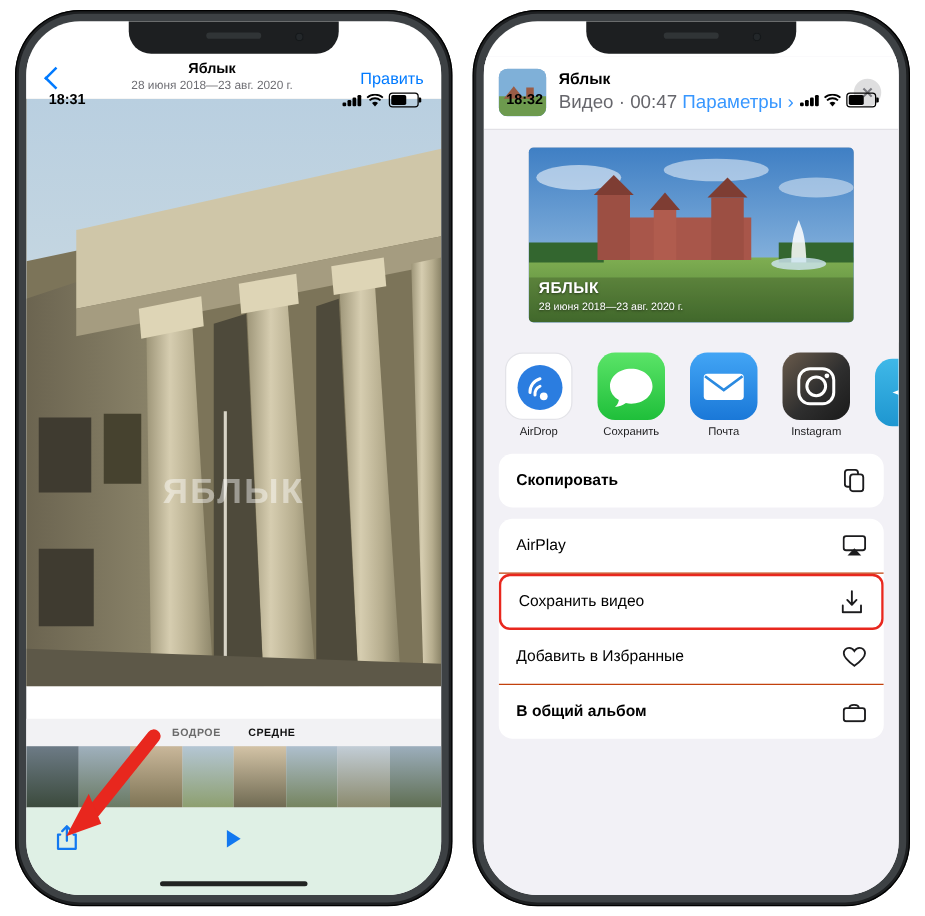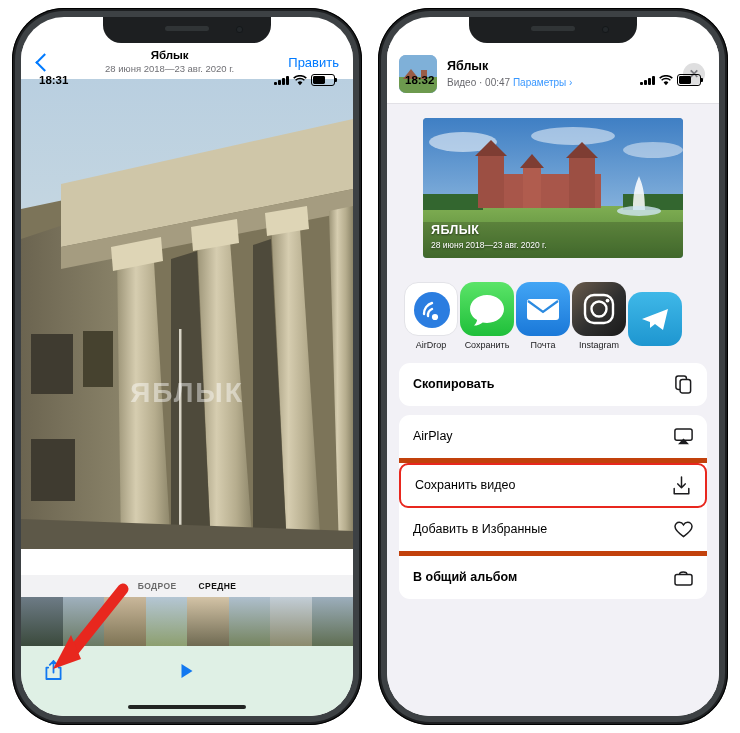--- a/index.html
+++ b/index.html
@@ -132,21 +132,21 @@
   .sheet-head{
     display:flex;align-items:center;padding:10px 14px 10px 12px;background:#fff;
     border-bottom:1px solid #e2e1e6;
   }
   .sheet-thumb{
     width:38px;height:38px;border-radius:7px;overflow:hidden;flex:0 0 auto;
     background:#7fa8cf;position:relative;
   }
   .sheet-meta{flex:1;margin-left:10px;line-height:1.25;}
   .sheet-title{font-size:12.5px;font-weight:bold;color:#000;}
-  .sheet-sub{font-size:10px;color:#3c3c43;opacity:.78;margin-top:2px;}
+  .sheet-sub{font-size:15px;color:#3c3c43;opacity:.78;margin-top:2px;}
   .sheet-sub .params{color:#007aff;opacity:1;}
   .close-btn{
     width:22px;height:22px;border-radius:50%;background:#dededf;
     display:flex;align-items:center;justify-content:center;flex:0 0 auto;
     color:#79797f;font-size:12px;font-weight:bold;line-height:1;
   }
 
   .preview-wrap{
     background:#f2f1f6;padding:14px 18px 16px 18px;display:flex;justify-content:center;
   }
@@ -155,35 +155,35 @@
     background:#5e8ab5;
   }
   .preview .caption{
     position:absolute;left:8px;bottom:7px;color:#fff;z-index:5;line-height:1.25;
     text-shadow:0 1px 2px rgba(0,0,0,.55);
   }
   .preview .caption .big{font-size:12.5px;font-weight:bold;letter-spacing:.4px;}
   .preview .caption .small{font-size:8.5px;margin-top:2px;}
 
   .apps-row{
-    display:flex;gap:0;padding:8px 16px 12px 16px;overflow:hidden;align-items:flex-end;
+    display:flex;gap:18px;padding:8px 16px 12px 16px;overflow:hidden;align-items:center;
   }
   .app{width:56px;text-align:center;flex:0 0 auto;}
   .app .tile{
     width:54px;height:54px;border-radius:14px;margin:0 auto;position:relative;overflow:hidden;
   }
   .app .lbl{font-size:9px;color:#1c1c1e;margin-top:5px;line-height:1.1;}
 
   .card{
     margin:0 12px 9px 12px;background:#fff;border-radius:11px;overflow:hidden;
   }
   .row{
     display:flex;align-items:center;justify-content:space-between;
     padding:0 14px;height:43px;font-size:12.5px;color:#000;
-    border-bottom:5px solid #c2410c;
+    border-bottom:1px solid #c2410c;
   }
   .row:last-child{border-bottom:none;font-weight:bold;}
   .row.highlight{border:2px solid #e8271e;border-radius:9px;height:41px;}
   .row .ricon{width:19px;height:19px;color:#1c1c1e;display:flex;align-items:center;justify-content:center;}
 </style>
 </head>
 <body>
 
 <div class="stage">
 

